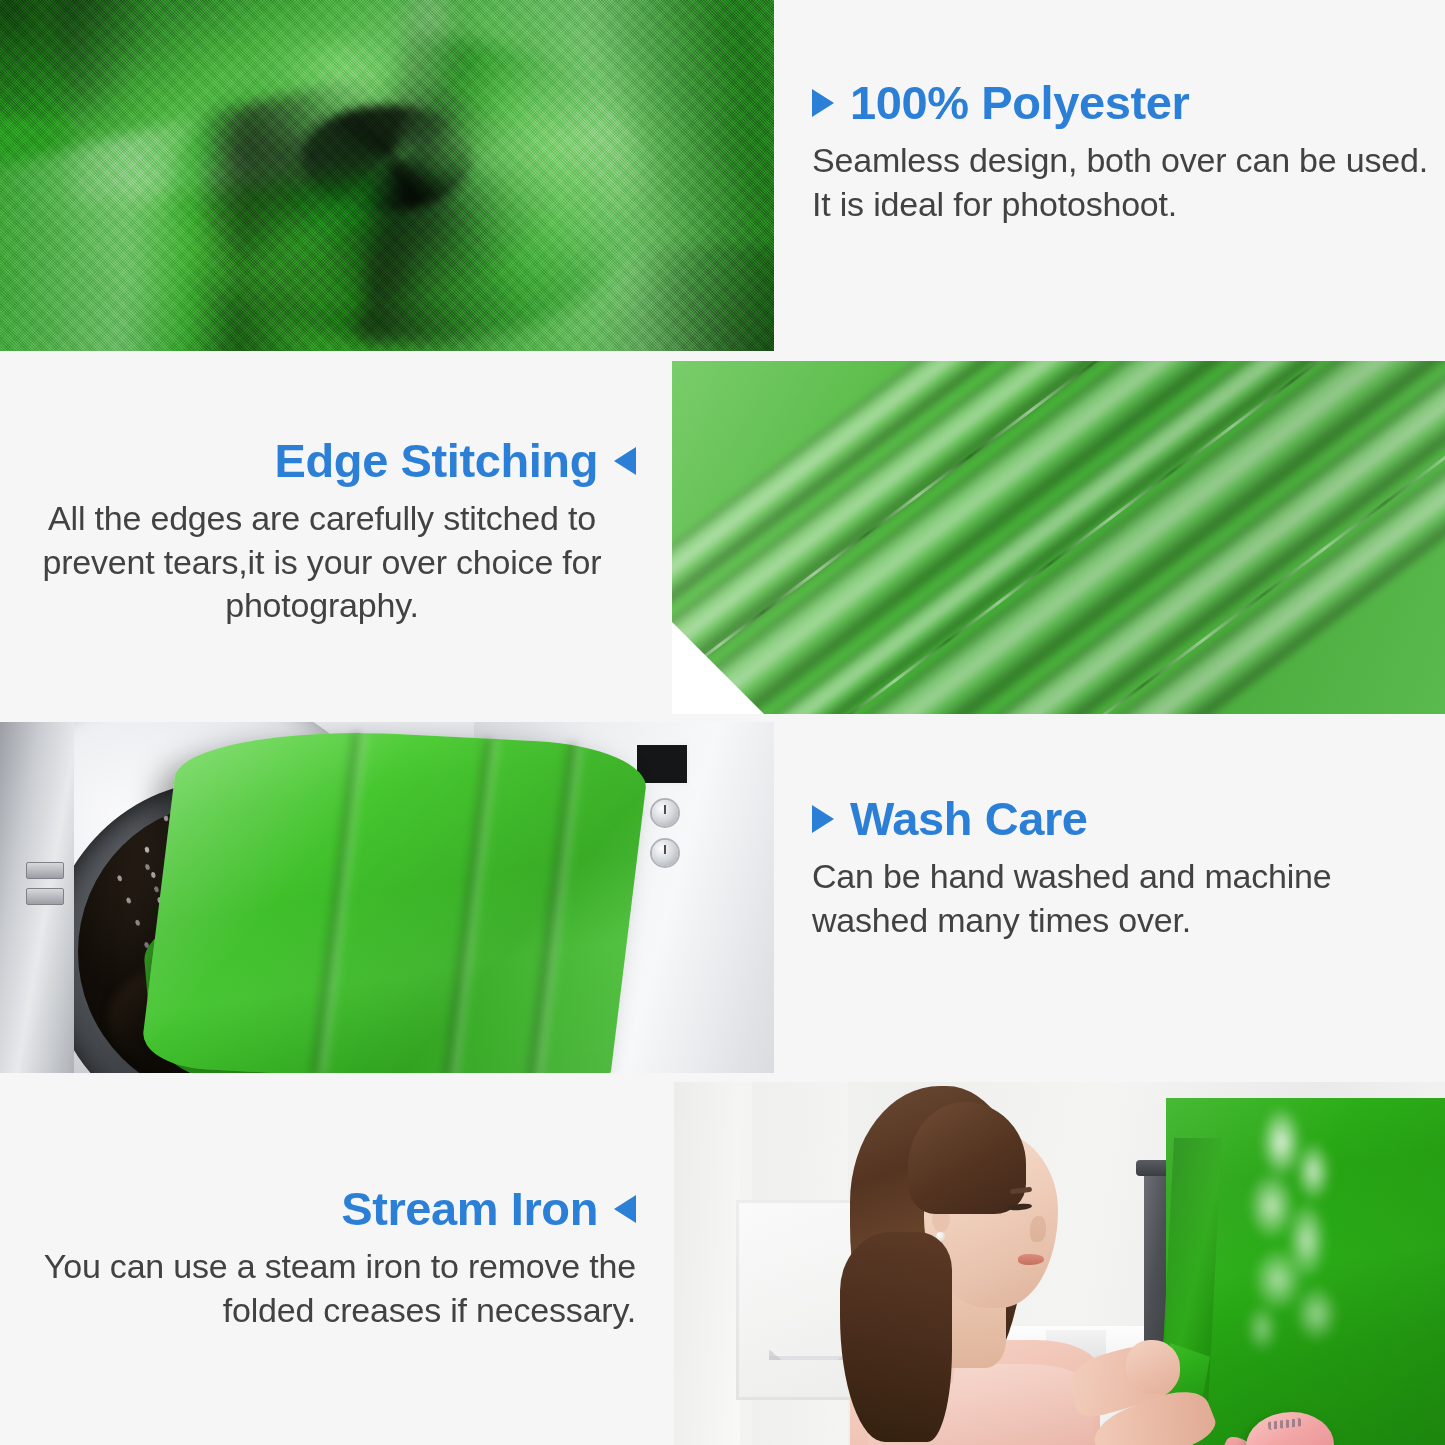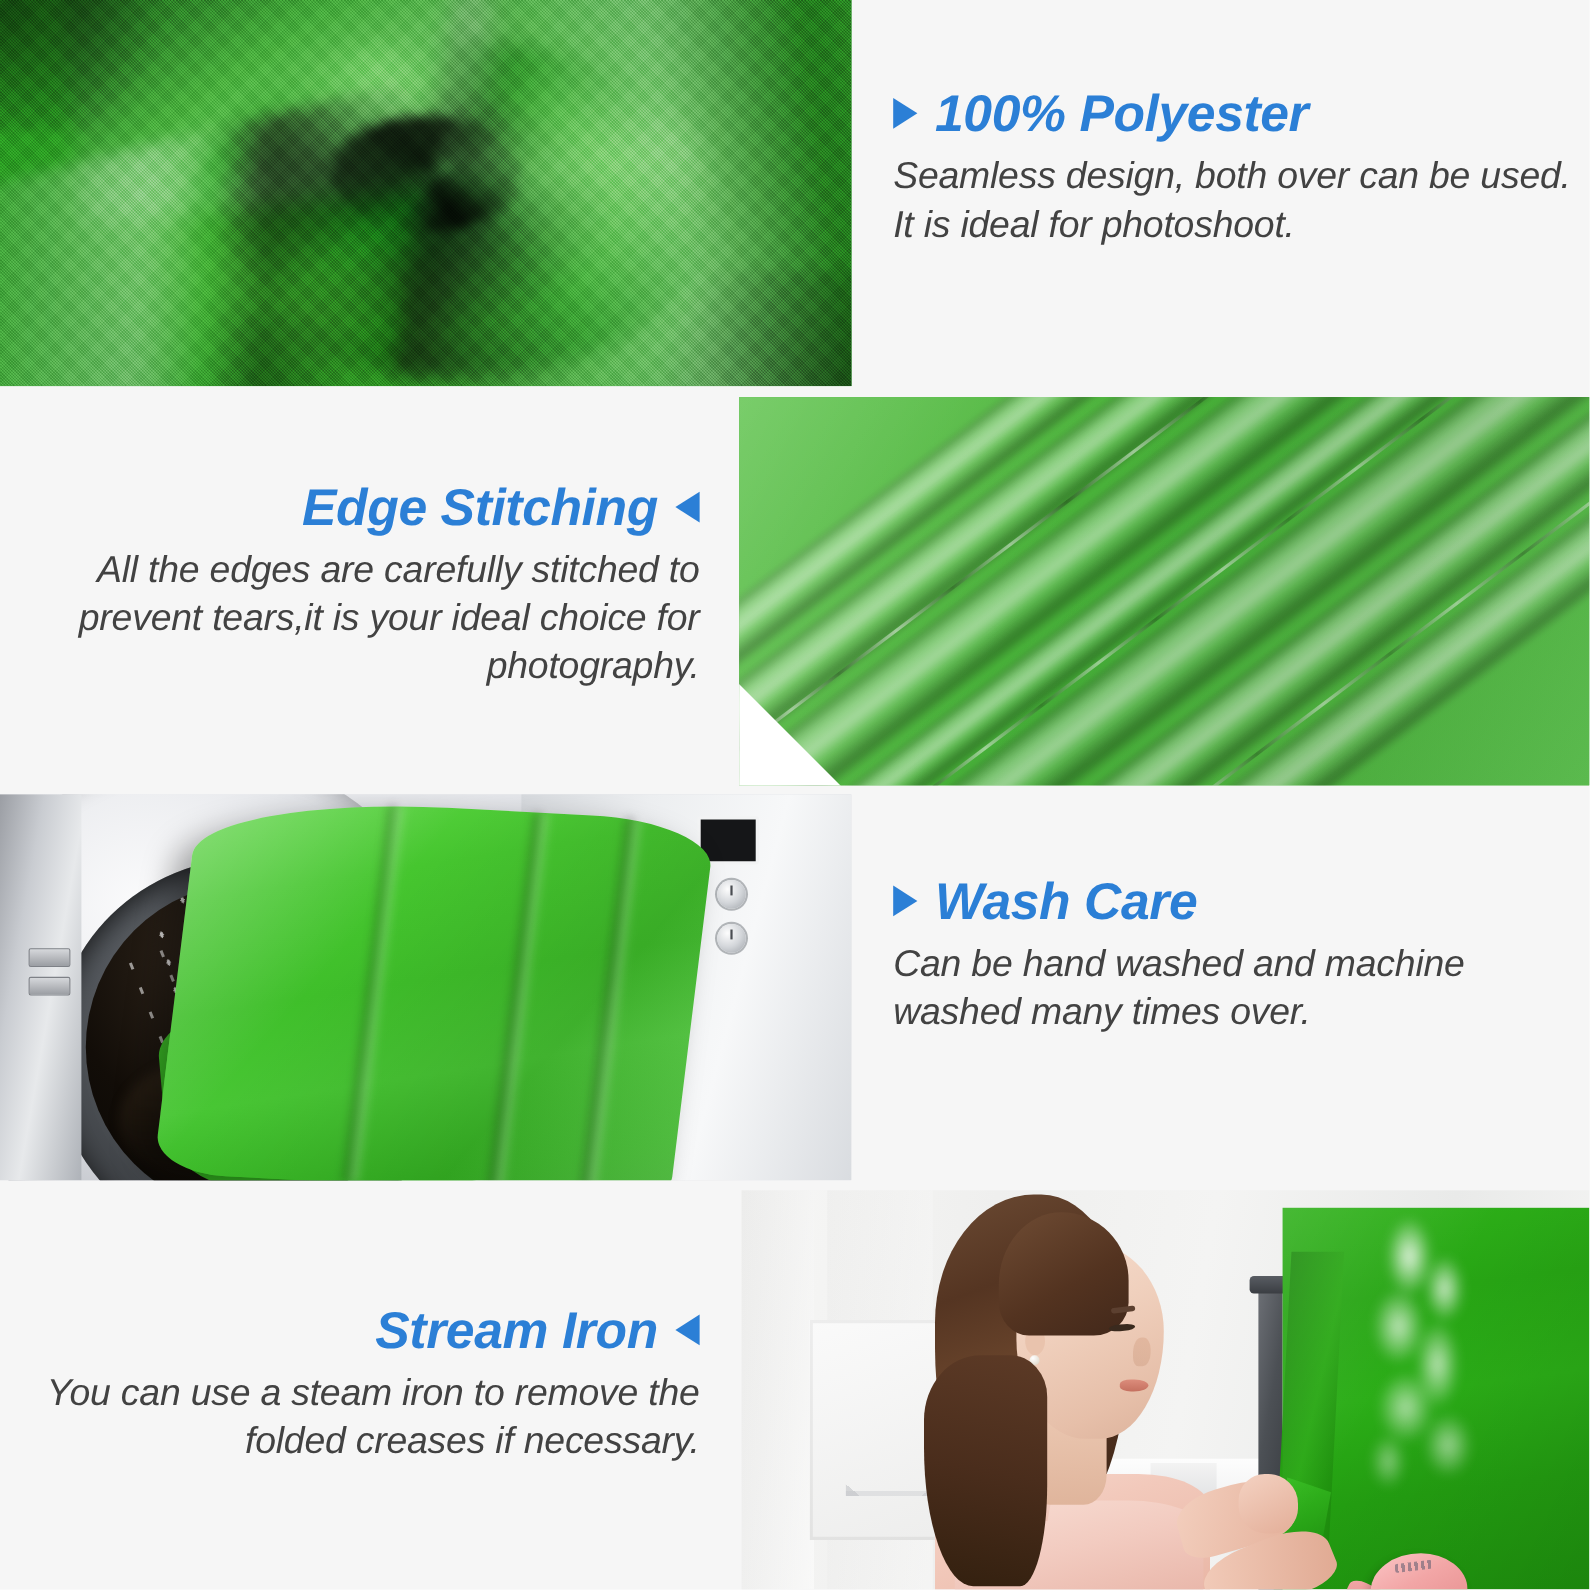--- a/index.html
+++ b/index.html
@@ -376,21 +376,21 @@
     border-radius:30% 16% 20% 40%;
     transform:rotate(26deg);
   }
   .ph4 .steamer-mark {
     position:absolute; left:594px; top:338px; width:34px; height:8px;
     background:repeating-linear-gradient(90deg, rgba(90,90,110,.55) 0 3px, rgba(0,0,0,0) 3px 6px);
     border-radius:2px; transform:rotate(-7deg);
   }
 
   
-  .txt { position:absolute; color:#414141;font-style:italic; }
+  .txt { position:absolute; color:#414141; }
   .head {
     font-size:47px;
     font-weight:bold;
     color:#2b7fd6;
     letter-spacing:-.4px;
     line-height:1.05;
     white-space:nowrap;
     display:flex;
     align-items:center;
     gap:16px;
@@ -406,21 +406,21 @@
   .tri {
     width:0; height:0;
     display:inline-block;
     flex:0 0 auto;
   }
   .tri.r { border-left:22px solid #2b7fd6; border-top:14px solid transparent; border-bottom:14px solid transparent; }
   .tri.l { border-right:22px solid #2b7fd6; border-top:14px solid transparent; border-bottom:14px solid transparent; }
 
   
   .t1 { left:812px; top:78px; width:620px; text-align:left; }
-  .t2 { left:8px;  top:436px; width:628px; text-align:right; }
+  .t2 { left:8px;  top:436px; width:628px; text-align:center; }
   .t3 { left:812px; top:794px; width:620px; text-align:left; }
   .t4 { left:8px;  top:1184px; width:628px; text-align:right; }
 </style>
 </head>
 <body>
 
 <div class="sheet">
 
   <div class="photo ph1">
     <div class="base"></div>
@@ -440,21 +440,21 @@
       <span>100% Polyester</span>
     </div>
     <div class="body">Seamless design, both over can be used. It is ideal for photoshoot.</div>
   </div>
 
   <div class="txt t2">
     <div class="head right">
       <span>Edge Stitching</span>
       <span class="tri l"></span>
     </div>
-    <div class="body">All the edges are carefully stitched to prevent tears,it is your ideal choice for photography.</div>
+    <div class="body">All the edges are carefully stitched to prevent tears,it is your over choice for photography.</div>
   </div>
 
   <div class="photo ph2">
     <div class="base2"></div>
     <div class="folds">
       <div class="band" style="top:4%;  height:10%;"></div>
       <div class="band" style="top:16%; height:11%;"></div>
       <div class="seam" style="top:26%;"></div>
       <div class="band" style="top:29%; height:13%;"></div>
       <div class="band" style="top:44%; height:9%;"></div>

